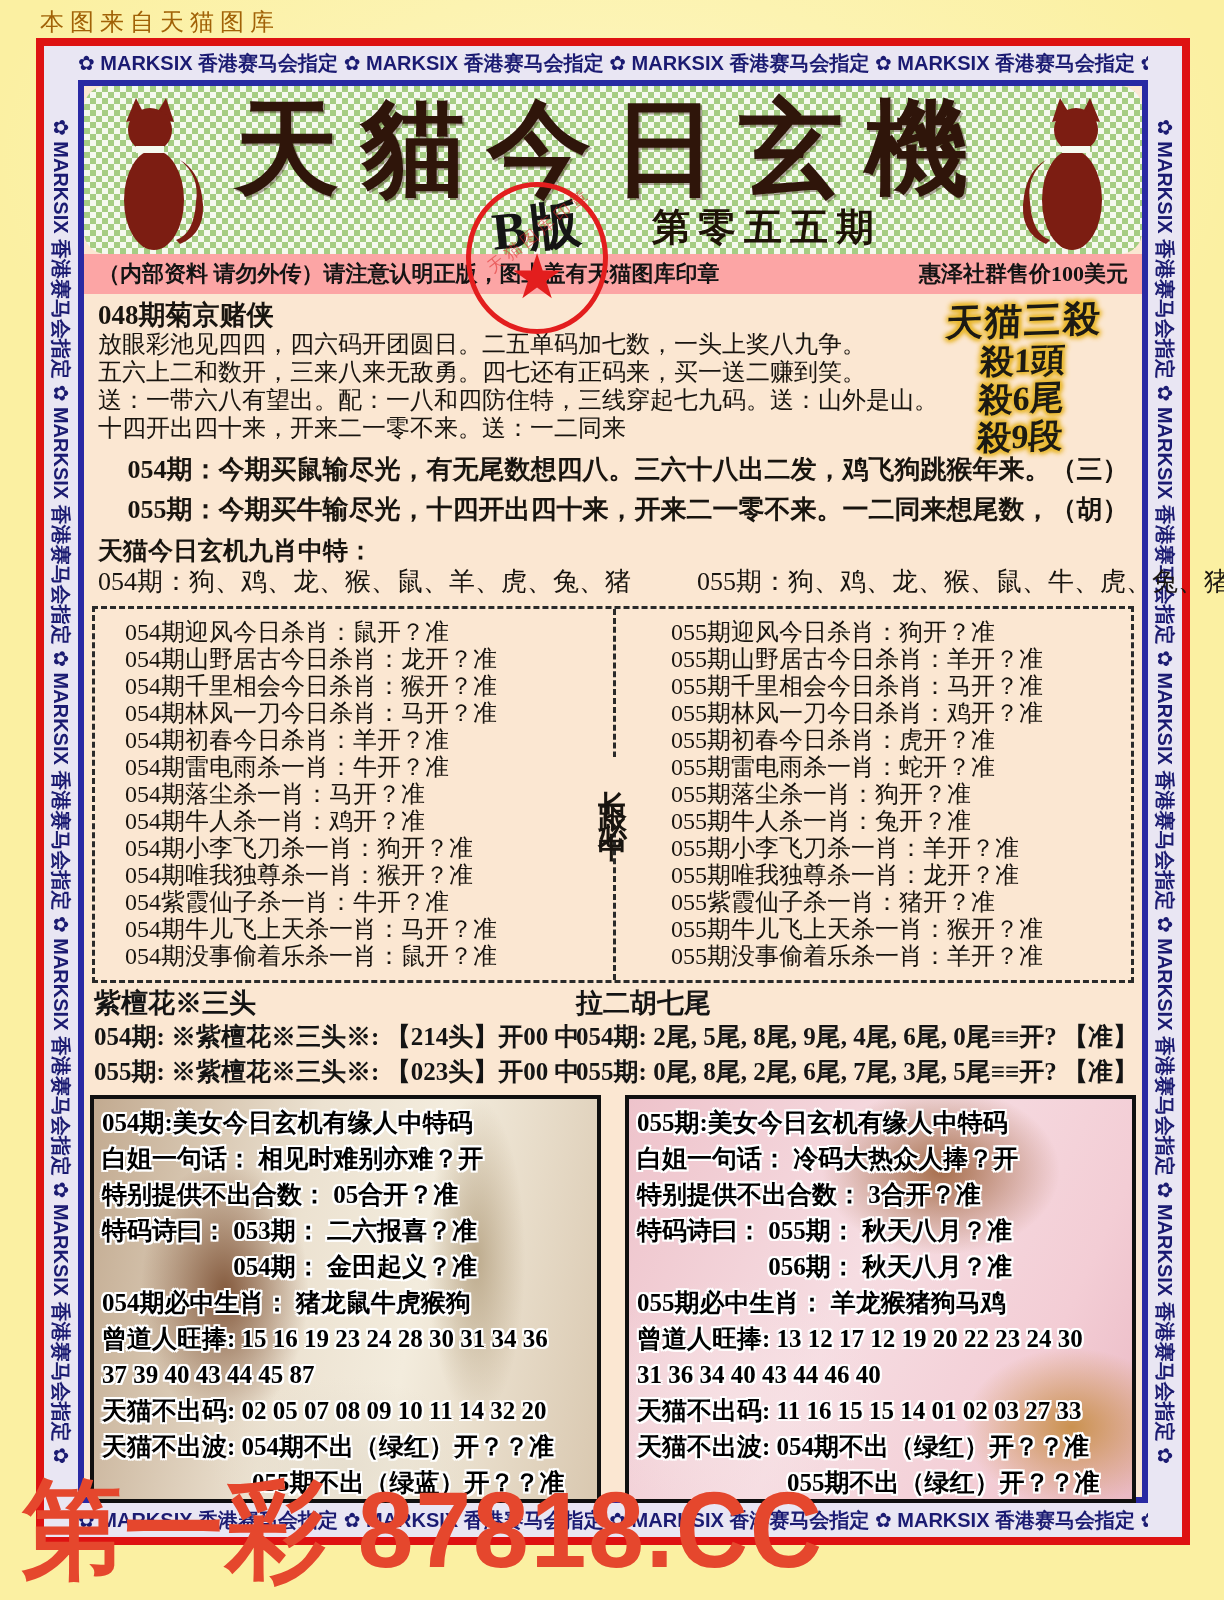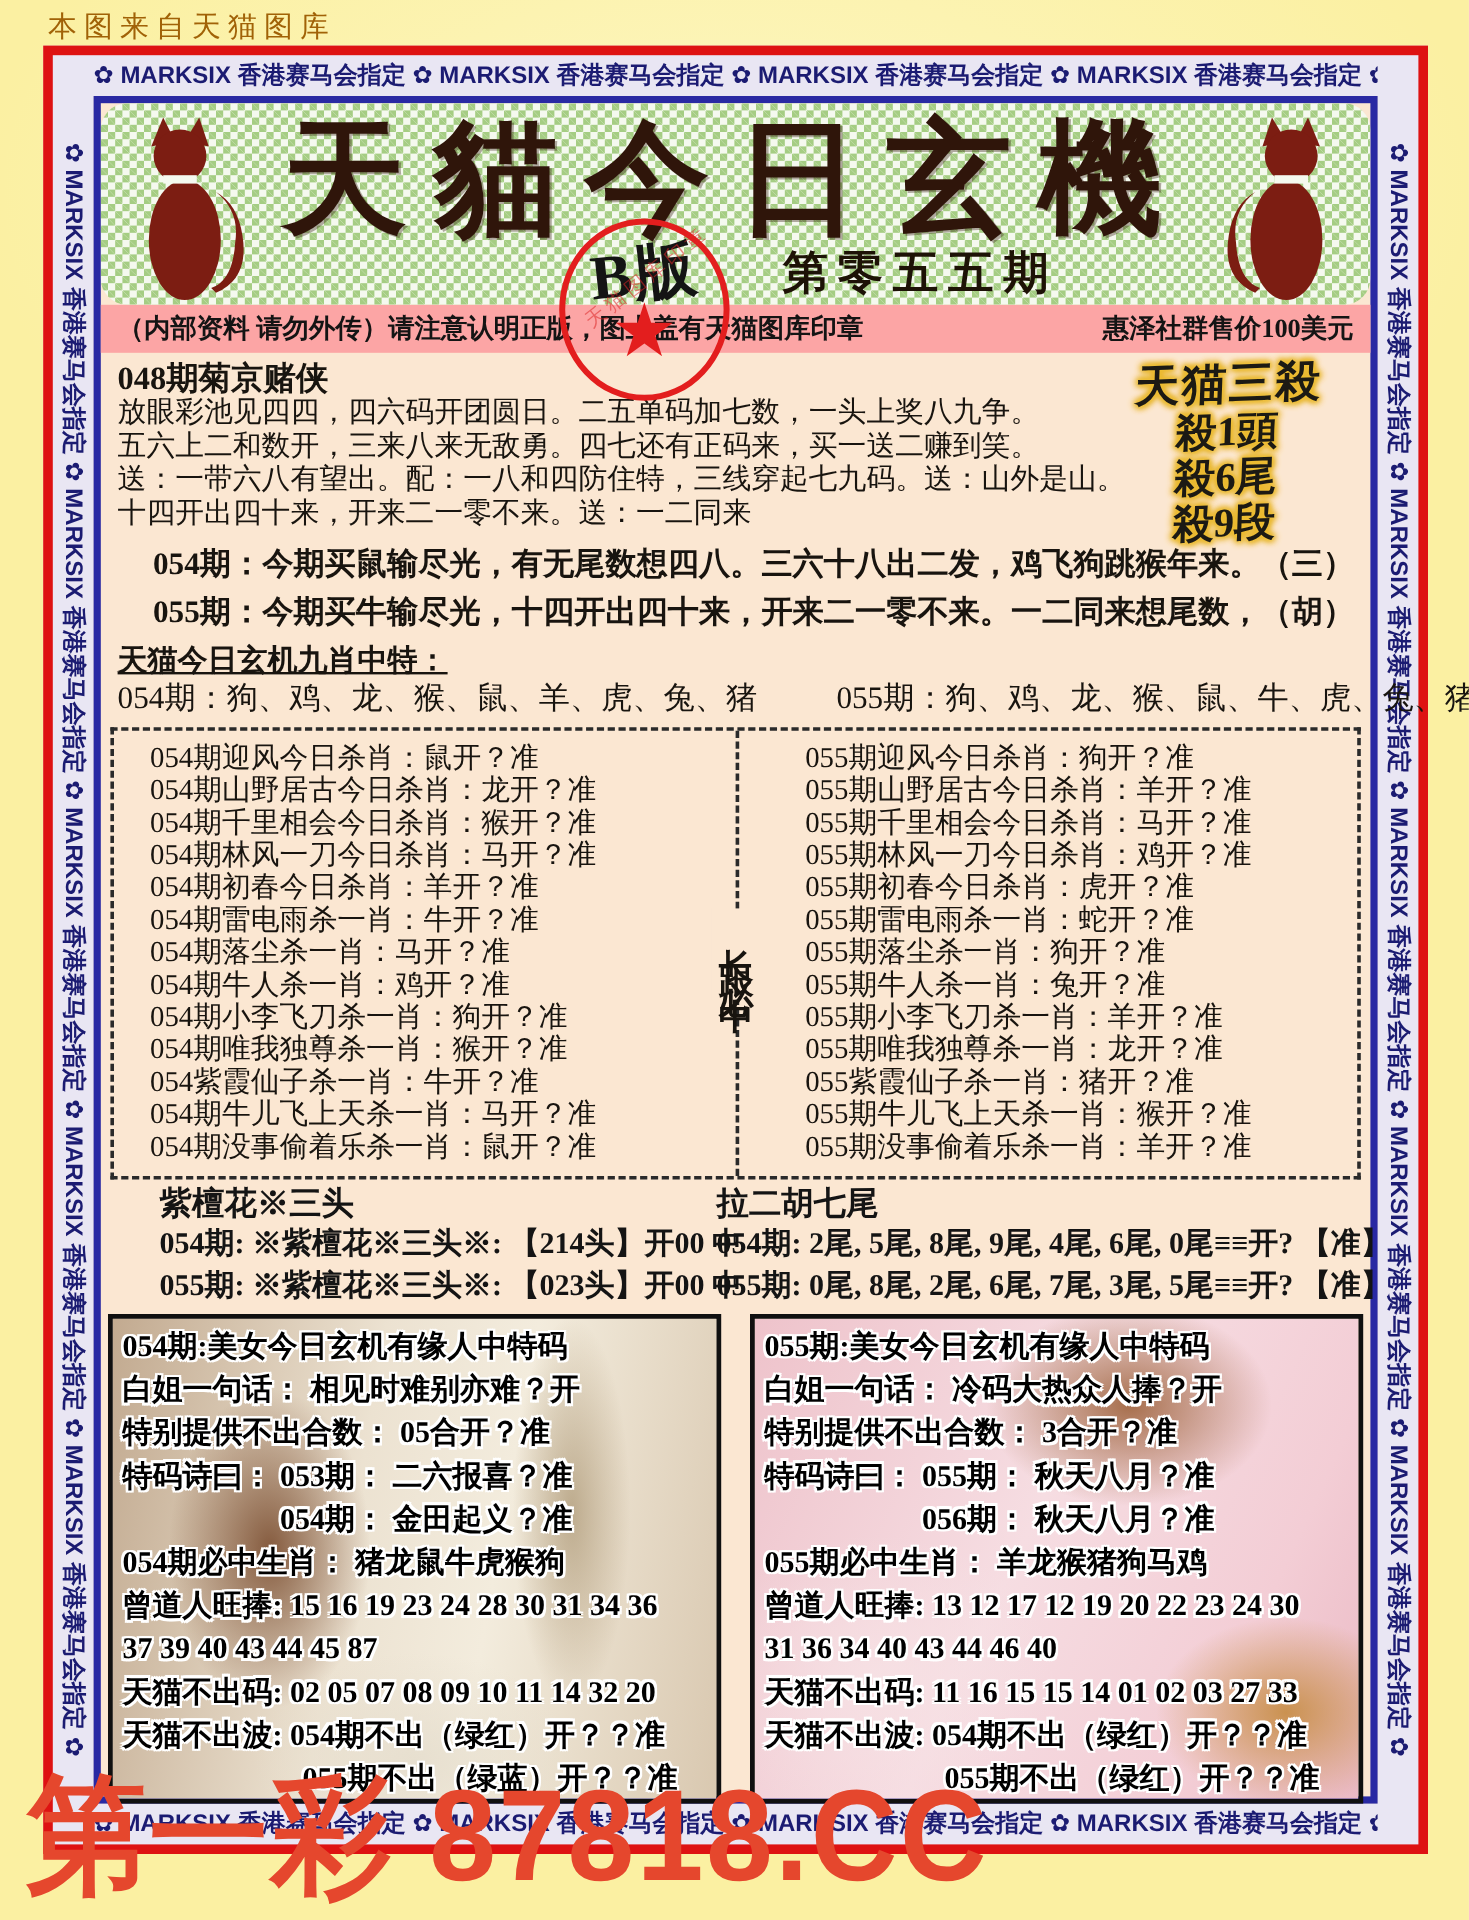--- a/index.html
+++ b/index.html
@@ -51,32 +51,32 @@
   .sansha{position:absolute;right:16px;top:214px;width:208px;text-align:center;z-index:4;
     transform:skewX(-4deg) rotate(-2deg);color:#1C1A14;font-weight:bold;}
   .sansha-title{font-size:37px;line-height:42px;letter-spacing:2px;
     text-shadow:0 0 3px #F2C439,0 0 7px #E8B62B,-2px 0 5px #E8B62B,2px 0 5px #E8B62B,0 -2px 5px #E8B62B,0 2px 5px #E8B62B;}
   .sansha-line{font-size:34px;line-height:38px;
     text-shadow:0 0 3px #F2C439,0 0 7px #E8B62B,-2px 0 5px #E8B62B,2px 0 5px #E8B62B,0 -2px 5px #E8B62B,0 2px 5px #E8B62B;}
   
   .tips{padding:8px 0 0 30px;color:#18140F;text-align:center;}
   .tip-line{font-size:26px;line-height:40px;white-space:nowrap;font-weight:bold;}
   .jiuxiao{padding:6px 0 0 14px;color:#18140F;}
-  .jx-title{font-size:25px;line-height:30px;font-weight:bold;text-decoration:underline;}
+  .jx-title{font-size:25px;line-height:30px;font-weight:bold;}
   .jx-row{display:flex;gap:66px;font-size:26px;line-height:32px;font-weight:normal;white-space:nowrap;}
   
   .shabox{margin:8px 8px 0 8px;border:3px dashed #2A2A2A;display:flex;background:transparent;}
   .col{flex:1;padding:10px 0 10px 30px;color:#18140F;}
   .sx-line{font-size:24px;line-height:27px;white-space:nowrap;}
   .mid{width:56px;position:relative;display:flex;align-items:center;justify-content:center;}
   .vline{position:absolute;left:50%;top:0;bottom:0;border-left:3px dashed #2A2A2A;}
   .midtext{position:relative;z-index:1;background:#FBE7D2;writing-mode:vertical-rl;font-size:29px;
     font-weight:bold;letter-spacing:14px;padding:10px 0;color:#18140F;}
   
-  .tails{display:flex;padding:4px 0 2px 10px;color:#141414;margin-left:39px;}
+  .tails{display:flex;padding:4px 0 2px 10px;color:#141414;}
   .tail-left{width:46%;}
   .tail-right{width:54%;}
   .tail-title{font-size:27px;line-height:32px;font-weight:bold;}
   .tail-line{font-size:25px;line-height:35px;font-weight:bold;white-space:nowrap;}
   
   .photos{display:flex;gap:24px;margin:4px 6px 0 6px;}
   .pbox{flex:1;height:408px;border:4px solid #101010;position:relative;overflow:hidden;box-sizing:border-box;}
   .photo-bg{position:absolute;inset:0;}
   .bgl{background-image:
       radial-gradient(ellipse 120px 190px at 26% 48%, rgba(117,70,40,.85), rgba(117,70,40,0) 70%),

